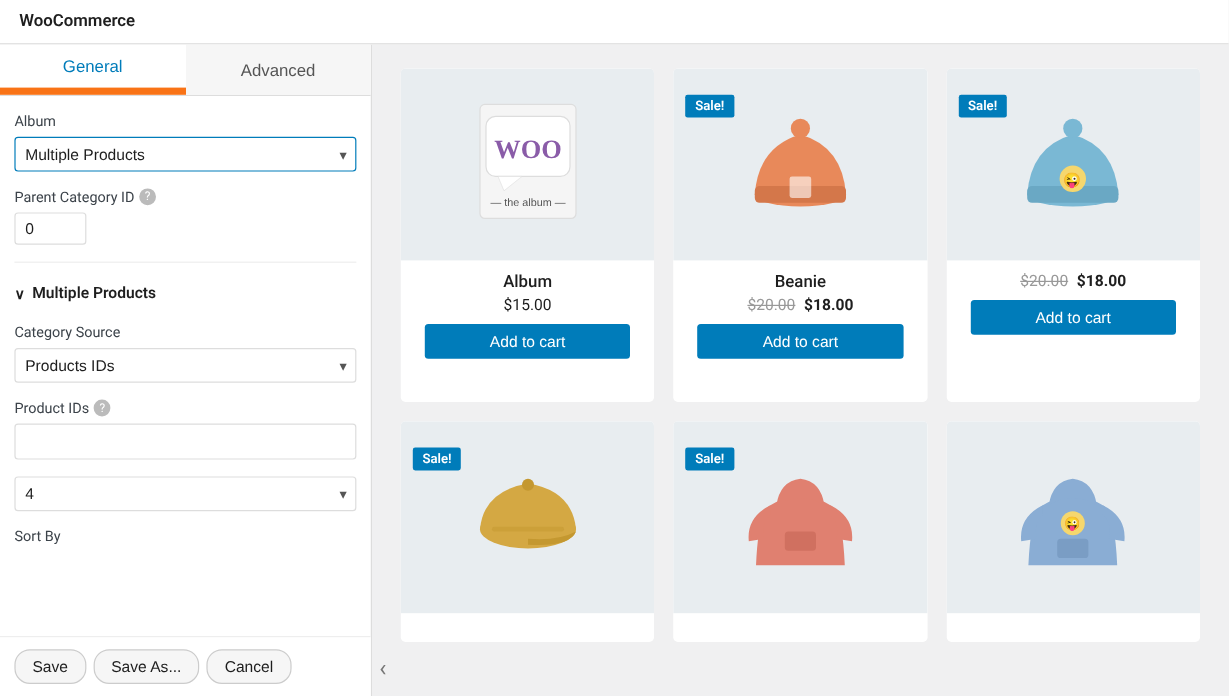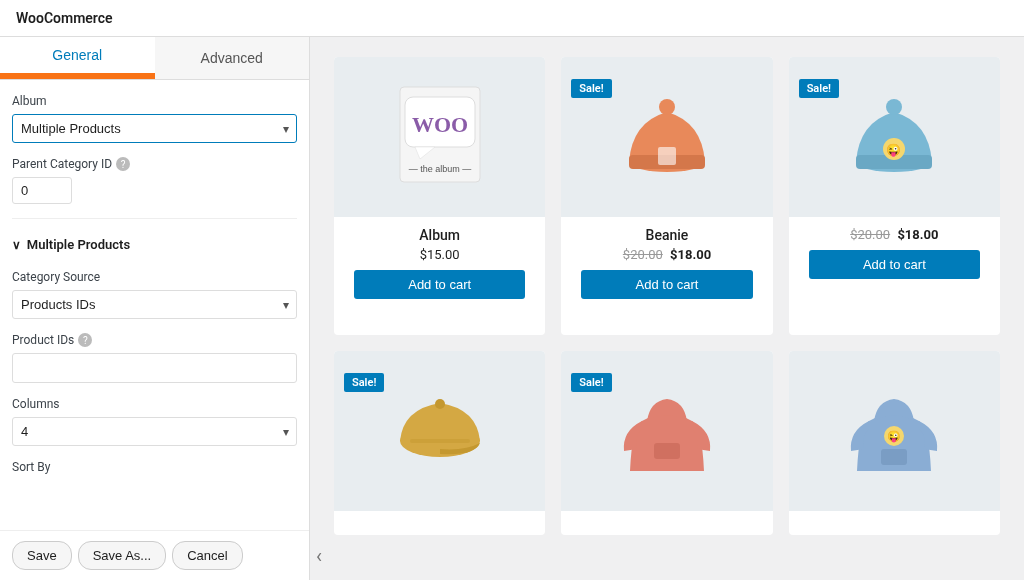--- a/index.html
+++ b/index.html
@@ -356,23 +356,20 @@
 
       <div class="field-group">
         <div class="field-label">
           <span>Product IDs</span>
           <span class="help-icon">?</span>
         </div>
         <input class="text-input" type="text" value="" style="">
       </div>
 
       <div class="field-group">
-        <div class="field-label">
-          <span>Columns</span>
-        </div>
         <div class="select-wrapper columns">
           <select>
             <option>1</option>
             <option>2</option>
             <option>3</option>
             <option selected="">4</option>
             <option>5</option>
             <option>6</option>
           </select>
           <span class="chevron">▾</span>

